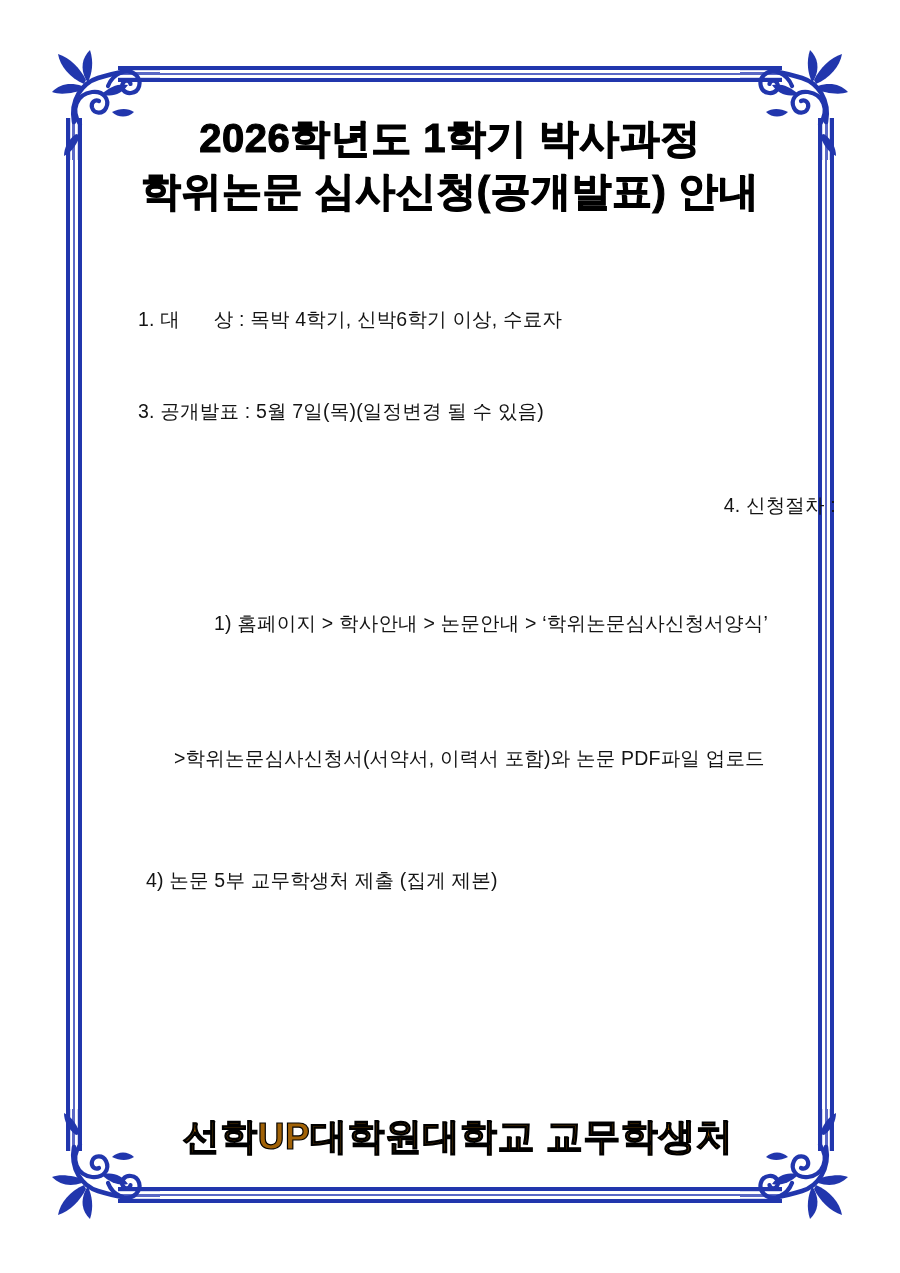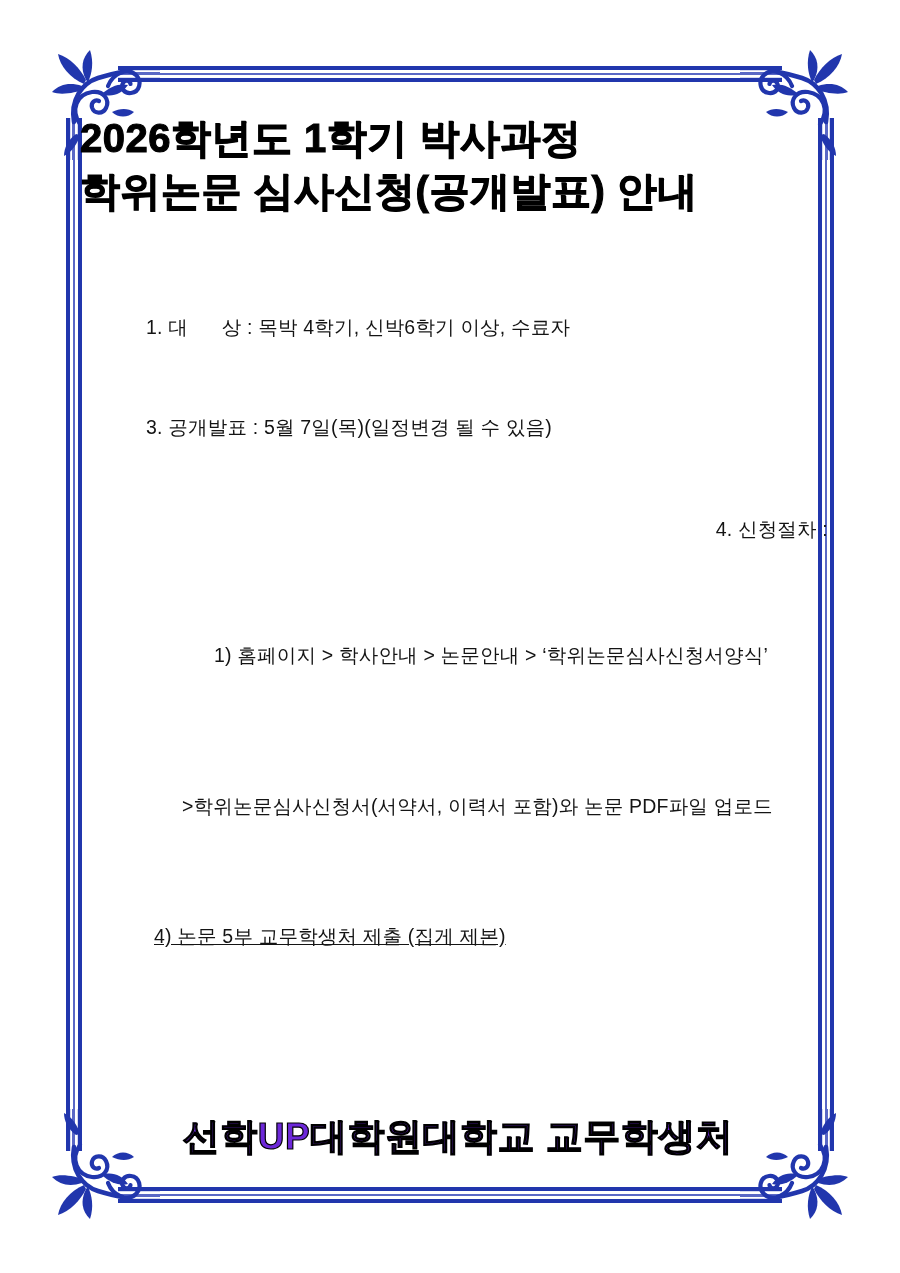--- a/index.html
+++ b/index.html
@@ -35,44 +35,44 @@
   .band-left{left:66px;}
   .band-right{right:66px;}
   .corner{position:absolute;width:110px;height:110px;}
   .corner-tl{left:50px;top:50px;}
   .corner-tr{right:50px;top:50px;transform:scaleX(-1);}
   .corner-bl{left:50px;bottom:54px;transform:scaleY(-1);}
   .corner-br{right:50px;bottom:54px;transform:scale(-1,-1);}
   
   .title{
     position:absolute;top:112px;left:80px;right:80px;
-    font-size:40px;font-weight:bold;
+    text-align:center;font-size:40px;font-weight:bold;
     line-height:53px;letter-spacing:0.5px;color:#000;
     -webkit-text-stroke:1.1px #000;
   }
   .textcol{
     position:absolute;top:252px;left:138px;right:64px;
     font-size:19.5px;line-height:27px;letter-spacing:0.2px;
     white-space:pre-wrap;
   }
-  .b{margin:8px;}
+  .b{margin:0;}
   .ind1{padding-left:8px;}
   .ind2{padding-left:36px;}
   .mt-item2{margin-top:20px;} .mt-item3{margin-top:11px;} .mt-item4{margin-top:13px;text-align:right;}
   .mt-s1{margin-top:10px;text-align:center;} .mt-s2{margin-top:13px;} .mt-s3{margin-top:18px;}
-  .mt-s4{margin-top:14px;text-decoration:underline;}
+  .mt-s4{margin-top:14px;}
   .u{
     text-decoration:underline;
     text-decoration-thickness:1.5px;
     text-underline-offset:5px;
   }
   .red{color:var(--red);}
   .footer{
     position:absolute;top:1112px;left:96px;right:80px;
-    text-align:center;font-size:37px;font-weight:bold;color:#6d28d9;
+    text-align:center;font-size:37px;font-weight:bold;color:#a16207;
     letter-spacing:0.5px;-webkit-text-stroke:1.2px #000;
   }
 </style>
 </head>
 <body>
 
 <svg width="0" height="0" style="position:absolute">
   <defs>
     <g id="flourish">
 

